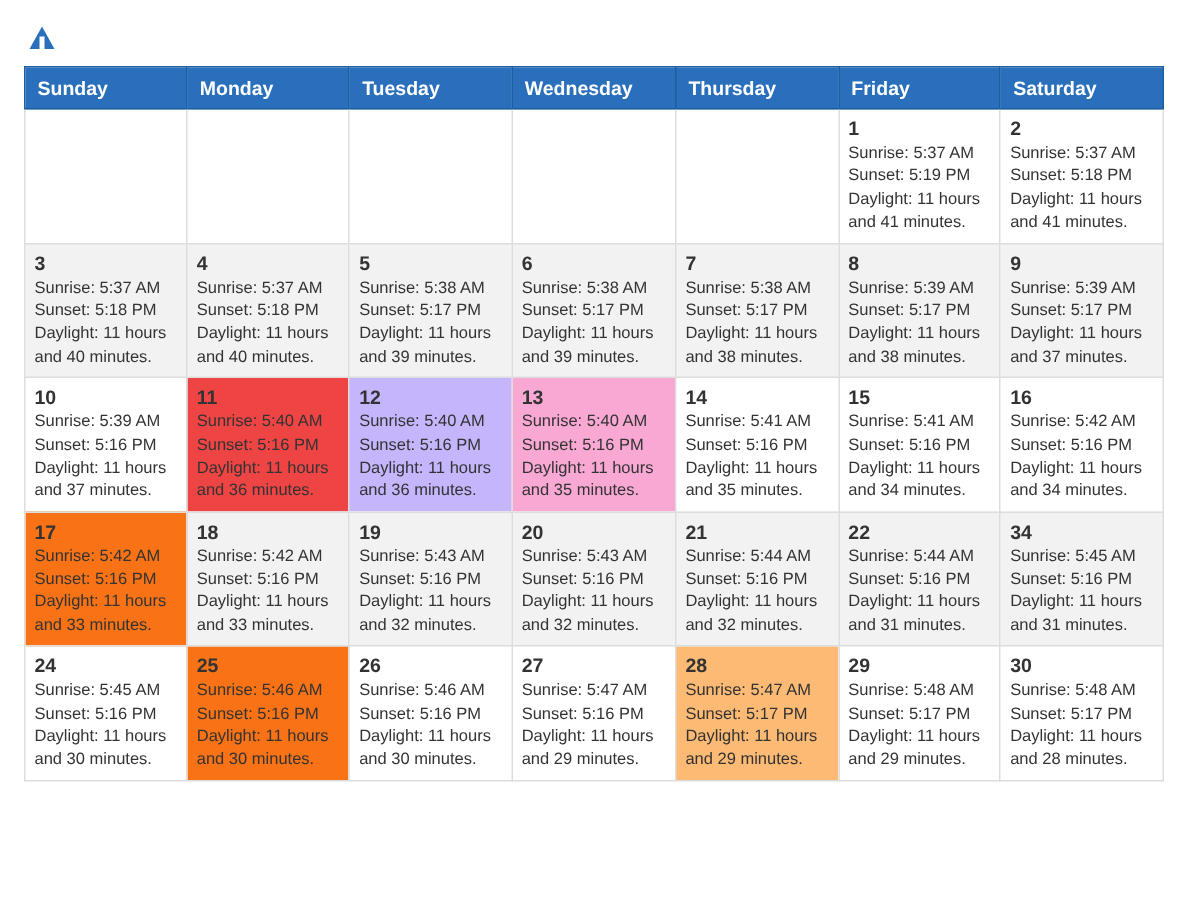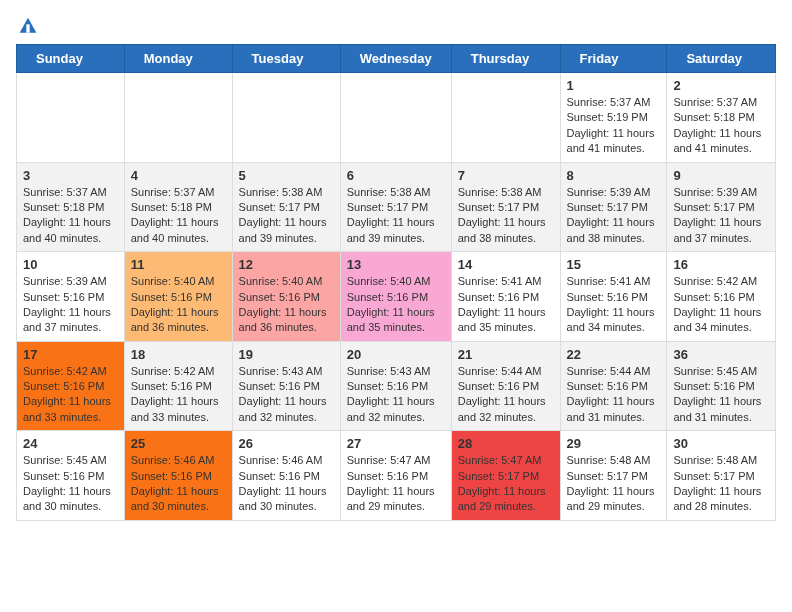--- a/index.html
+++ b/index.html
@@ -56,21 +56,21 @@
     .calendar {
       width: 100%;
       border-collapse: collapse;
       margin-top: 8px;
     }
     .calendar th {
       background: #2a6fbb;
       color: #fff;
       font-size: 13px;
       font-weight: bold;
-      padding: 6px 19px;
+      padding: 6px 8px;
       text-align: left;
       border: 1px solid #1a5fa0;
     }
     .calendar td {
       vertical-align: top;
       padding: 5px 6px;
       border: 1px solid #ddd;
       font-size: 11px;
       color: #333;
       width: 110px;
@@ -203,28 +203,28 @@
         </td>
       </tr>
       <tr>
         <td style="background: rgb(255, 255, 255);">
           <span class="day-number">10</span>
           <div class="cell-content" style="white-space: pre-line;">Sunrise: 5:39 AM
 Sunset: 5:16 PM
 Daylight: 11 hours
 and 37 minutes.</div>
         </td>
-        <td style="background: #fdba74; margin-top: 35px;">
+        <td style="background: #ef4444; margin-top: 35px;">
           <span class="day-number">11</span>
           <div class="cell-content" style="white-space: pre-line;">Sunrise: 5:40 AM
 Sunset: 5:16 PM
 Daylight: 11 hours
 and 36 minutes.</div>
         </td>
-        <td style="background: #fca5a5;">
+        <td style="background: #c4b5fd;">
           <span class="day-number">12</span>
           <div class="cell-content" style="white-space: pre-line;">Sunrise: 5:40 AM
 Sunset: 5:16 PM
 Daylight: 11 hours
 and 36 minutes.</div>
         </td>
         <td style="background: #f9a8d4;">
           <span class="day-number">13</span>
           <div class="cell-content" style="white-space: pre-line;">Sunrise: 5:40 AM
 Sunset: 5:16 PM
@@ -290,21 +290,21 @@
 and 32 minutes.</div>
         </td>
         <td style="background: rgb(242, 242, 242);">
           <span class="day-number">22</span>
           <div class="cell-content" style="white-space: pre-line;">Sunrise: 5:44 AM
 Sunset: 5:16 PM
 Daylight: 11 hours
 and 31 minutes.</div>
         </td>
         <td style="background: rgb(242, 242, 242);">
-          <span class="day-number">36</span>
+          <span class="day-number">34</span>
           <div class="cell-content" style="white-space: pre-line;">Sunrise: 5:45 AM
 Sunset: 5:16 PM
 Daylight: 11 hours
 and 31 minutes.</div>
         </td>
       </tr>
       <tr>
         <td style="background: rgb(255, 255, 255);">
           <span class="day-number">24</span>
           <div class="cell-content" style="white-space: pre-line;">Sunrise: 5:45 AM
@@ -326,21 +326,21 @@
 Daylight: 11 hours
 and 30 minutes.</div>
         </td>
         <td style="background: rgb(255, 255, 255);">
           <span class="day-number">27</span>
           <div class="cell-content" style="white-space: pre-line;">Sunrise: 5:47 AM
 Sunset: 5:16 PM
 Daylight: 11 hours
 and 29 minutes.</div>
         </td>
-        <td style="background: #ef4444;">
+        <td style="background: #fdba74;">
           <span class="day-number">28</span>
           <div class="cell-content" style="white-space: pre-line;">Sunrise: 5:47 AM
 Sunset: 5:17 PM
 Daylight: 11 hours
 and 29 minutes.</div>
         </td>
         <td style="background: rgb(255, 255, 255);">
           <span class="day-number">29</span>
           <div class="cell-content" style="white-space: pre-line;">Sunrise: 5:48 AM
 Sunset: 5:17 PM

